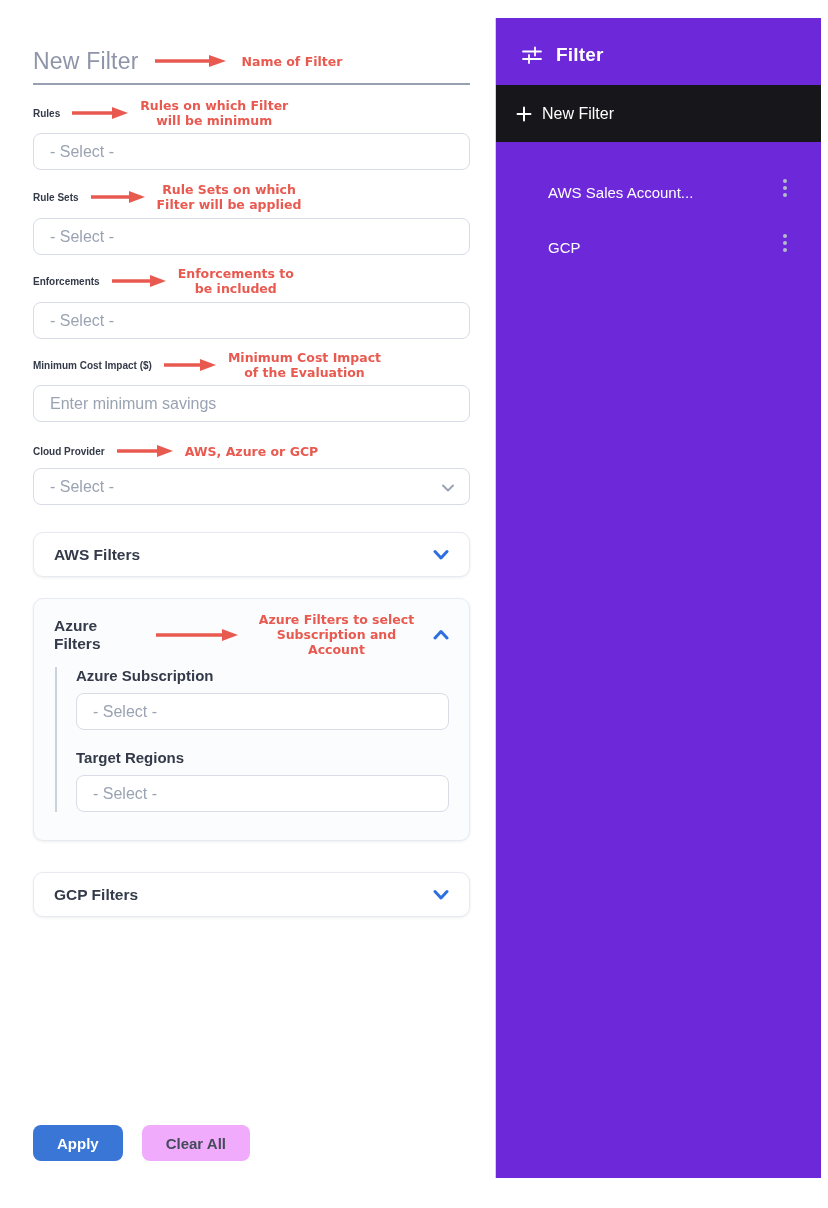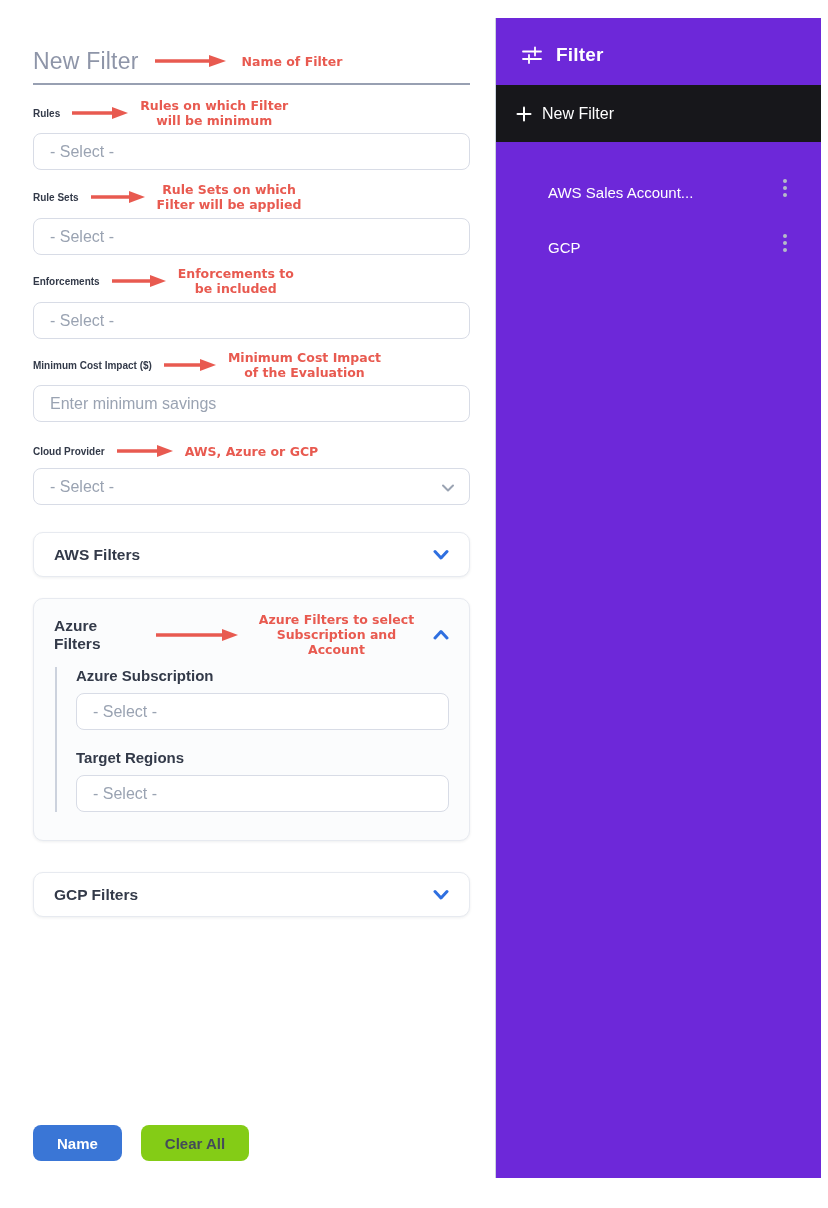--- a/index.html
+++ b/index.html
@@ -44,21 +44,21 @@
   .exp-body { margin-top:10px; margin-left:1px; border-left:2px solid #ccd2dd; padding-left:19px; }
   .sub-label { font-size:15px; font-weight:700; color:#333a49; margin-top:19px; }
   .sub-label:first-child { margin-top:0; }
   .exp-body .select-box { background:#fff; }
 
   
   .btn-row { margin-top:208px; display:flex; gap:19px; }
   .btn { height:36px; border:none; border-radius:8px; font-size:15px; font-weight:700;
          padding:0 24px; cursor:pointer; font-family:"Liberation Sans", sans-serif; }
   .btn-apply { background:#3a76d6; color:#ffffff; }
-  .btn-clear { background:#84cc16; color:#444b59; }
+  .btn-clear { background:#f0abfc; color:#444b59; }
 
   
   .sidebar { position:absolute; left:495px; top:18px; width:326px; height:1160px;
              background:#6d28d9; border-left:1px solid #cdd4de; }
   .sb-header { display:flex; align-items:center; gap:13px; padding:26px 0 0 25px; }
   .sb-title { color:#fff; font-size:19px; font-weight:700; letter-spacing:.2px; }
   .sb-new { margin-top:19px; height:57px; background:#17171b; display:flex; align-items:center;
             gap:10px; padding-left:20px; cursor:pointer; }
   .sb-new-label { color:#fff; font-size:16px; font-weight:500; }
   .sb-items { padding-top:4px; }
@@ -199,21 +199,21 @@
   
   <div class="card collapsed gcp">
     <span class="card-label">GCP Filters</span>
     <svg class="chev-right" width="16" height="12" viewBox="0 0 16 12">
       <polyline points="2,2.5 8,9 14,2.5" fill="none" stroke="#2e6fe0" stroke-width="3" stroke-linecap="round" stroke-linejoin="round"></polyline>
     </svg>
   </div>
 
   
   <div class="btn-row">
-    <button class="btn btn-apply">Name</button>
+    <button class="btn btn-apply">Apply</button>
     <button class="btn btn-clear">Clear All</button>
   </div>
 </div>
 
 <div class="sidebar">
   <div class="sb-header">
     <svg width="22" height="22" viewBox="0 0 22 22">
       <line x1="2" y1="7.5" x2="20" y2="7.5" stroke="#ffffff" stroke-width="1.8" stroke-linecap="round"></line>
       <line x1="14" y1="3.5" x2="14" y2="11.5" stroke="#ffffff" stroke-width="1.8" stroke-linecap="round"></line>
       <line x1="2" y1="15" x2="20" y2="15" stroke="#ffffff" stroke-width="1.8" stroke-linecap="round"></line>

